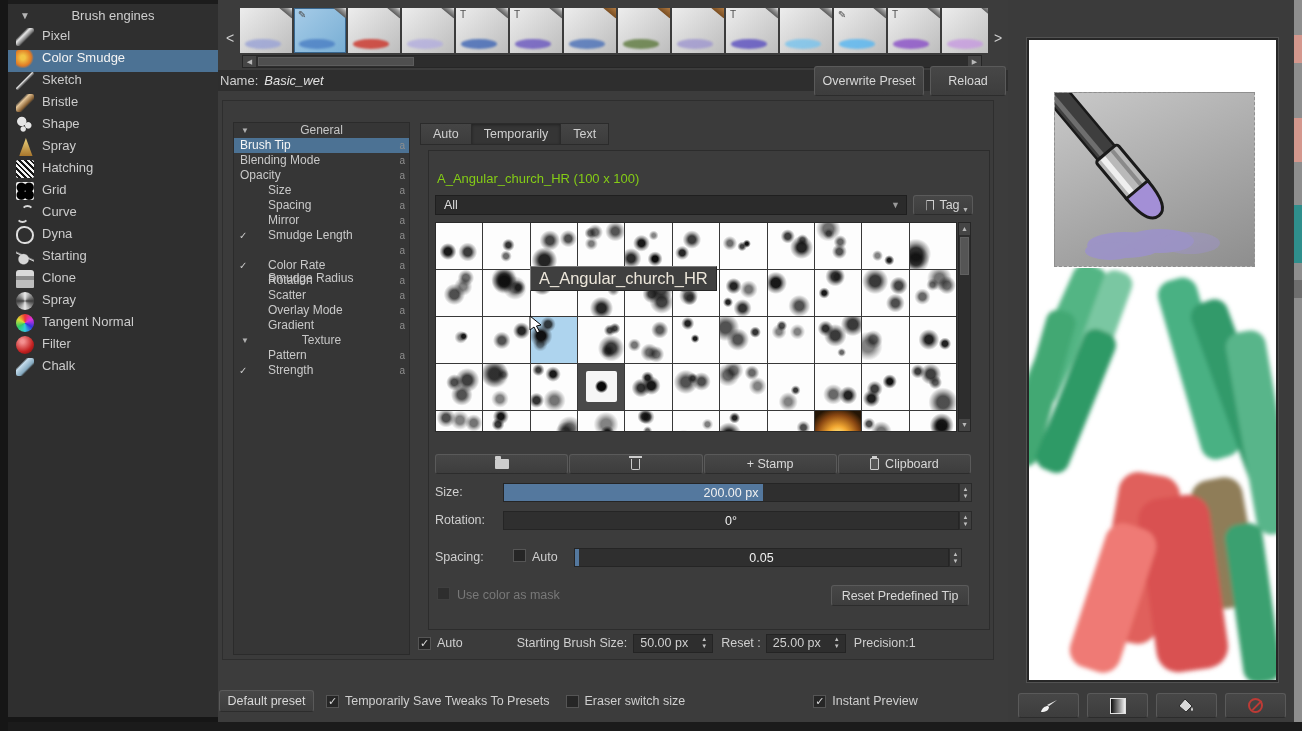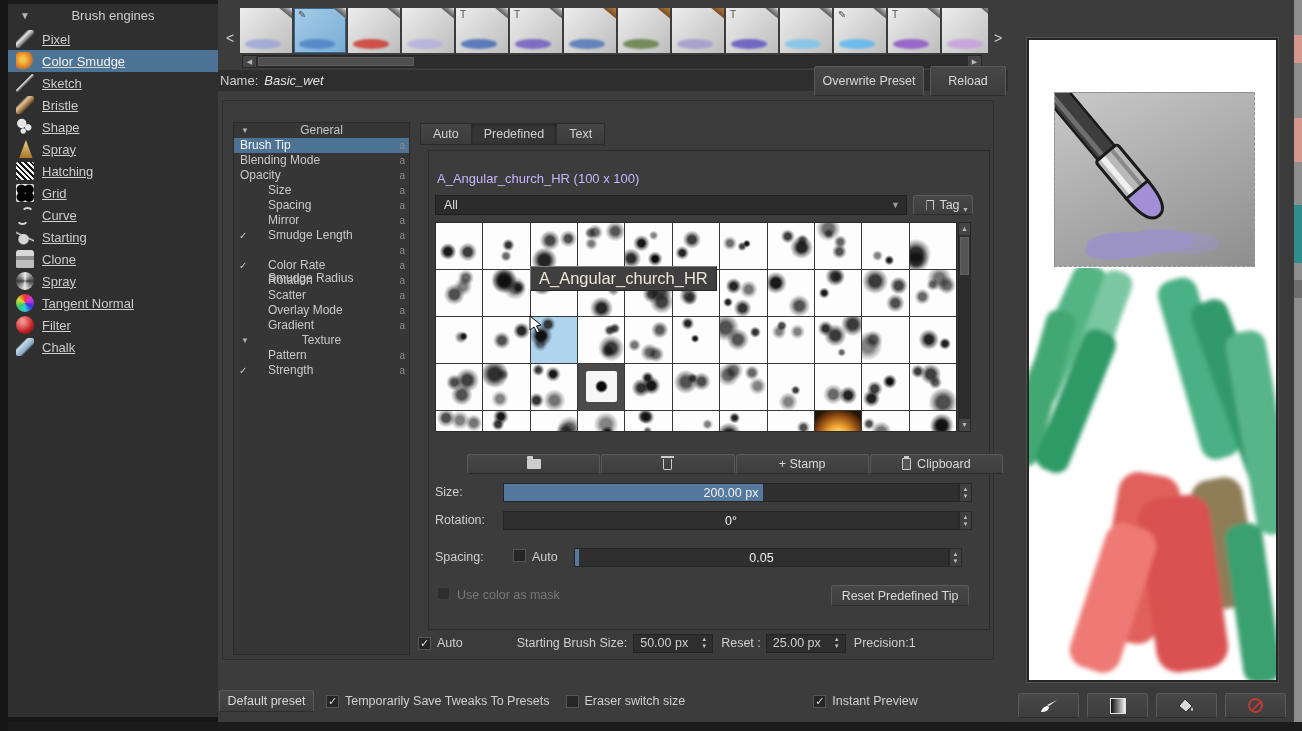--- a/index.html
+++ b/index.html
@@ -5,21 +5,21 @@
   *{margin:0;padding:0;box-sizing:border-box;}
   html,body{background:#222;}
   body{font-family:"Liberation Sans","DejaVu Sans",sans-serif;}
   #app{position:relative;width:1302px;height:731px;overflow:hidden;background:#3c3c3c;color:#d2d2d2;font-size:13px;}
 
   
   .edge-left{position:absolute;left:0;top:0;width:8px;height:731px;background:#161616;}
   .sidebar{position:absolute;left:8px;top:0;width:210px;height:717px;background:#2f2f2f;border-top:4px solid #1c1c1c;}
   .sb-head{position:relative;height:24px;line-height:24px;text-align:center;color:#cfcfcf;}
   .sb-tri{position:absolute;left:12px;top:0;color:#b5b5b5;font-size:10px;}
-  .sb-item{position:relative;height:22px;display:flex;align-items:center;cursor:default;text-decoration:underline;}
+  .sb-item{position:relative;height:22px;display:flex;align-items:flex-start;cursor:default;}
   .sb-item.sel{background:#4c7294;}
   .sb-item.sel .sb-lbl{color:#f4f4f4;}
   .sb-ico{width:18px;height:18px;margin-left:8px;flex:0 0 18px;border-radius:2px;}
   .sb-lbl{margin-left:8px;color:#cccccc;font-size:13px;white-space:nowrap;}
   .under-sidebar{position:absolute;left:8px;top:717px;width:210px;height:14px;background:#161616;}
   
   .ico-pixel{background:linear-gradient(135deg,transparent 30%,#e8e8e8 40%,#7d7d7d 55%,transparent 62%);}
   .ico-color-smudge{background:radial-gradient(circle at 38% 42%,#f2c545 15%,#e07a25 55%,rgba(0,0,0,0) 72%);}
   .ico-sketch{background:linear-gradient(135deg,transparent 42%,#e0e0e0 47%,#808080 52%,transparent 58%);}
   .ico-bristle{background:linear-gradient(135deg,transparent 28%,#e6c79a 38%,#8a6336 58%,transparent 66%);}
@@ -77,21 +77,21 @@
   .opt-lock{position:absolute;right:4px;top:0;font-size:10px;color:#8f8f8f;}
 
   
   .tabs{position:absolute;left:202px;top:123px;height:22px;display:flex;border:1px solid #2b2b2b;background:#3e3e3e;}
   .tab{padding:0 12px;line-height:20px;font-size:12.5px;color:#d0d0d0;border-right:1px solid #2b2b2b;cursor:pointer;background:linear-gradient(180deg,#454545,#3c3c3c);}
   .tab:last-child{border-right:none;}
   .tab.active{background:#353535;box-shadow:inset 0 1px 3px rgba(0,0,0,.35);}
 
   
   .set-panel{position:absolute;left:210px;top:150px;width:562px;height:480px;background:#3c3c3c;border:1px solid #2c2c2c;}
-  .tip-title{position:absolute;left:8px;top:20px;font-size:13px;color:#c4b5fd;}
+  .tip-title{position:absolute;left:8px;top:20px;font-size:13px;color:#84cc16;}
   .combo{position:absolute;left:6px;top:44px;width:472px;height:20px;background:#2b2b2b;border:1px solid #1f1f1f;display:flex;align-items:center;cursor:pointer;}
   .combo-val{margin-left:8px;color:#dcdcdc;font-size:12.5px;flex:1;}
   .combo-ar{margin-right:6px;color:#9a9a9a;font-size:9px;}
   .tagbtn{position:absolute;left:484px;top:44px;width:60px;height:20px;}
   .tag-ico{width:8px;height:11px;border:1px solid #cfcfcf;clip-path:polygon(0 0,100% 0,100% 100%,50% 70%,0 100%);margin-right:5px;}
   .tag-ar{position:absolute;right:3px;bottom:1px;font-size:7px;color:#b5b5b5;}
 
   .gridwrap{position:absolute;left:6px;top:71px;width:522px;height:210px;background:#383838;border:1px solid #2a2a2a;overflow:hidden;display:grid;grid-template-columns:repeat(11,1fr);grid-auto-rows:46px;gap:1px;}
   .gcell{background:#fdfdfd;position:relative;cursor:pointer;}
   .gcell.hov{background-color:#aed4ee;}
@@ -100,21 +100,21 @@
   .gcell.glow{background:#2a1c08 radial-gradient(circle at 50% 55%,#ffec8a 6%,#f2a832 30%,#8a4712 62%,#241505 85%);}
   .cursor-svg{position:absolute;left:-3px;top:-2px;z-index:3;}
   .gtooltip{position:absolute;left:101px;top:115px;height:25px;line-height:23px;padding:0 8px;background:#3f3f3f;border:1px solid #262626;border-top-color:#7d7d7d;border-left-color:#7d7d7d;color:#ece6da;font-size:16.5px;z-index:4;white-space:nowrap;}
   .vscroll{position:absolute;left:529px;top:71px;width:13px;height:210px;background:#2d2d2d;border:1px solid #262626;}
   .vs-ar{position:absolute;left:0;width:11px;height:12px;background:#454545;color:#b8b8b8;font-size:7px;text-align:center;line-height:12px;cursor:pointer;}
   .vs-u{top:0;} .vs-d{bottom:0;}
   .vs-thumb{position:absolute;left:1px;top:14px;width:9px;height:38px;background:#555;border:1px solid #616161;cursor:pointer;}
 
   .filter-input{position:absolute;left:6px;top:281px;width:536px;height:19px;background:#373737;border:1px solid #262626;color:#d8d8d8;font-size:12.5px;padding:0 6px;font-family:inherit;}
   .filter-input::placeholder{color:#8a8a8a;}
-  .tipbtns{position:absolute;left:6px;top:303px;width:536px;height:20px;display:flex;gap:1px;margin-left:32px;}
+  .tipbtns{position:absolute;left:6px;top:303px;width:536px;height:20px;display:flex;gap:1px;}
   .tipbtns .btn{flex:1;height:20px;gap:6px;}
   .ico-folder{width:14px;height:10px;background:#cdcdcd;border-radius:1px;position:relative;}
   .ico-folder::before{content:"";position:absolute;left:0;top:-3px;width:6px;height:3px;background:#cdcdcd;border-radius:1px 1px 0 0;}
   .ico-trash{width:9px;height:11px;border:1px solid #cdcdcd;border-top:none;border-radius:0 0 2px 2px;position:relative;}
   .ico-trash::before{content:"";position:absolute;left:-3px;top:-3px;width:13px;height:2px;background:#cdcdcd;}
   .ico-clip{width:9px;height:12px;border:1px solid #cdcdcd;border-radius:1px;position:relative;background:#555;}
   .ico-clip::before{content:"";position:absolute;left:1px;top:-3px;width:5px;height:2px;background:#cdcdcd;}
 
   .srow-lbl{position:absolute;font-size:12.5px;color:#cfcfcf;}
   .slider{position:absolute;height:19px;background:#2f2f2f;border:1px solid #252525;overflow:hidden;cursor:pointer;}
@@ -195,20 +195,24 @@
         </div>
         <div class="sb-item">
           <span class="sb-ico ico-grid"></span>
           <span class="sb-lbl">Grid</span>
         </div>
         <div class="sb-item">
           <span class="sb-ico ico-curve"></span>
           <span class="sb-lbl">Curve</span>
         </div>
         <div class="sb-item">
+          <span class="sb-ico ico-dyna"></span>
+          <span class="sb-lbl">Dyna</span>
+        </div>
+        <div class="sb-item">
           <span class="sb-ico ico-particle"></span>
           <span class="sb-lbl">Starting</span>
         </div>
         <div class="sb-item">
           <span class="sb-ico ico-clone"></span>
           <span class="sb-lbl">Clone</span>
         </div>
         <div class="sb-item">
           <span class="sb-ico ico-deform"></span>
           <span class="sb-lbl">Spray</span>
@@ -375,21 +379,21 @@
         </div>
         <div class="opt-r">
           <span class="opt-chk">✓</span>
           <span class="opt-lbl" style="left: 34px;">Strength</span>
           <span class="opt-lock">a</span>
         </div>
       </div>
 
     <div class="tabs">
         <div class="tab">Auto</div>
-        <div class="tab active">Predefined</div>
+        <div class="tab active">Temporarily</div>
         <div class="tab">Text</div>
       </div>
 
     <div class="set-panel">
       <div class="tip-title">A_Angular_church_HR (100 x 100)</div>
 
       <div class="combo">
         <span class="combo-val">All</span>
         <span class="combo-ar">▼</span>
       </div>

